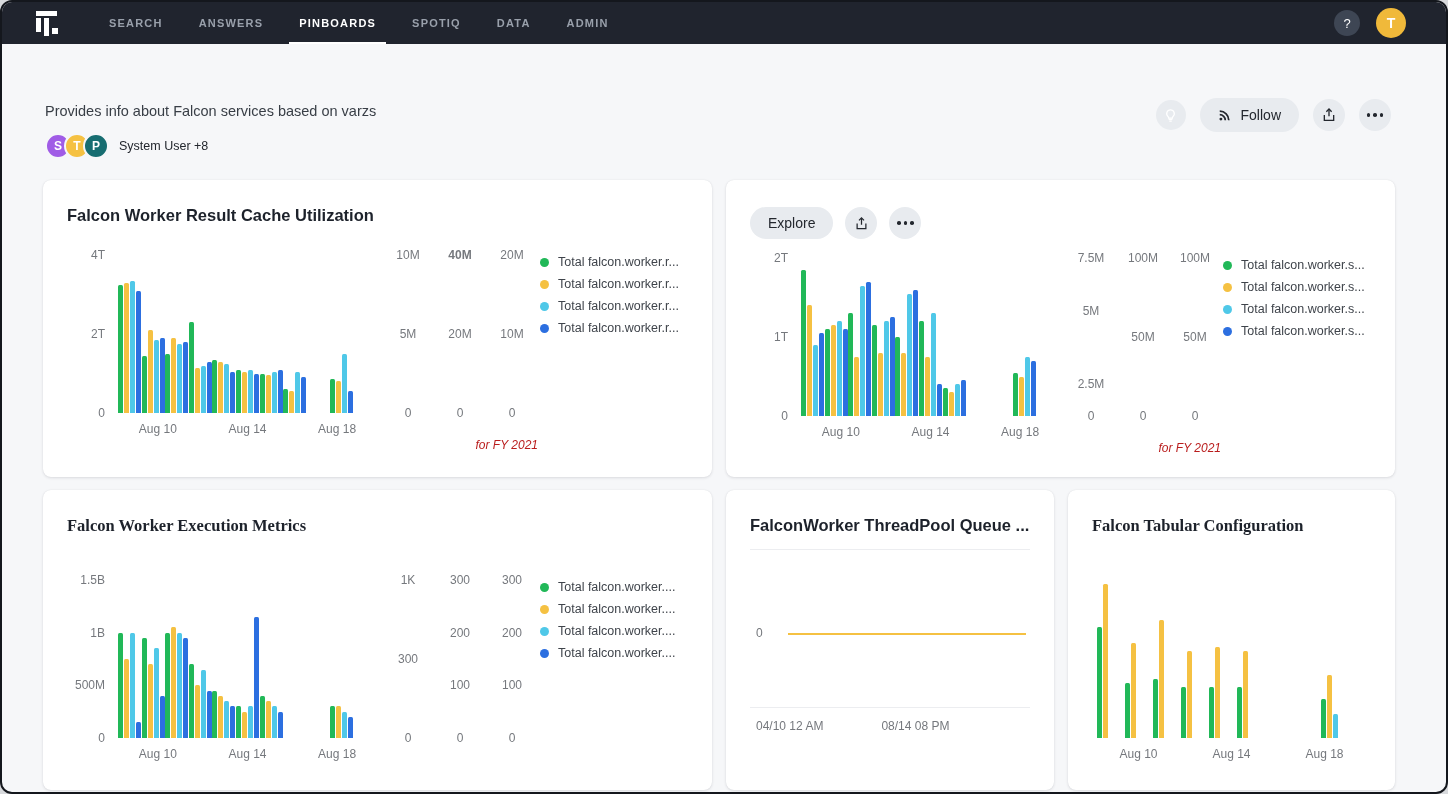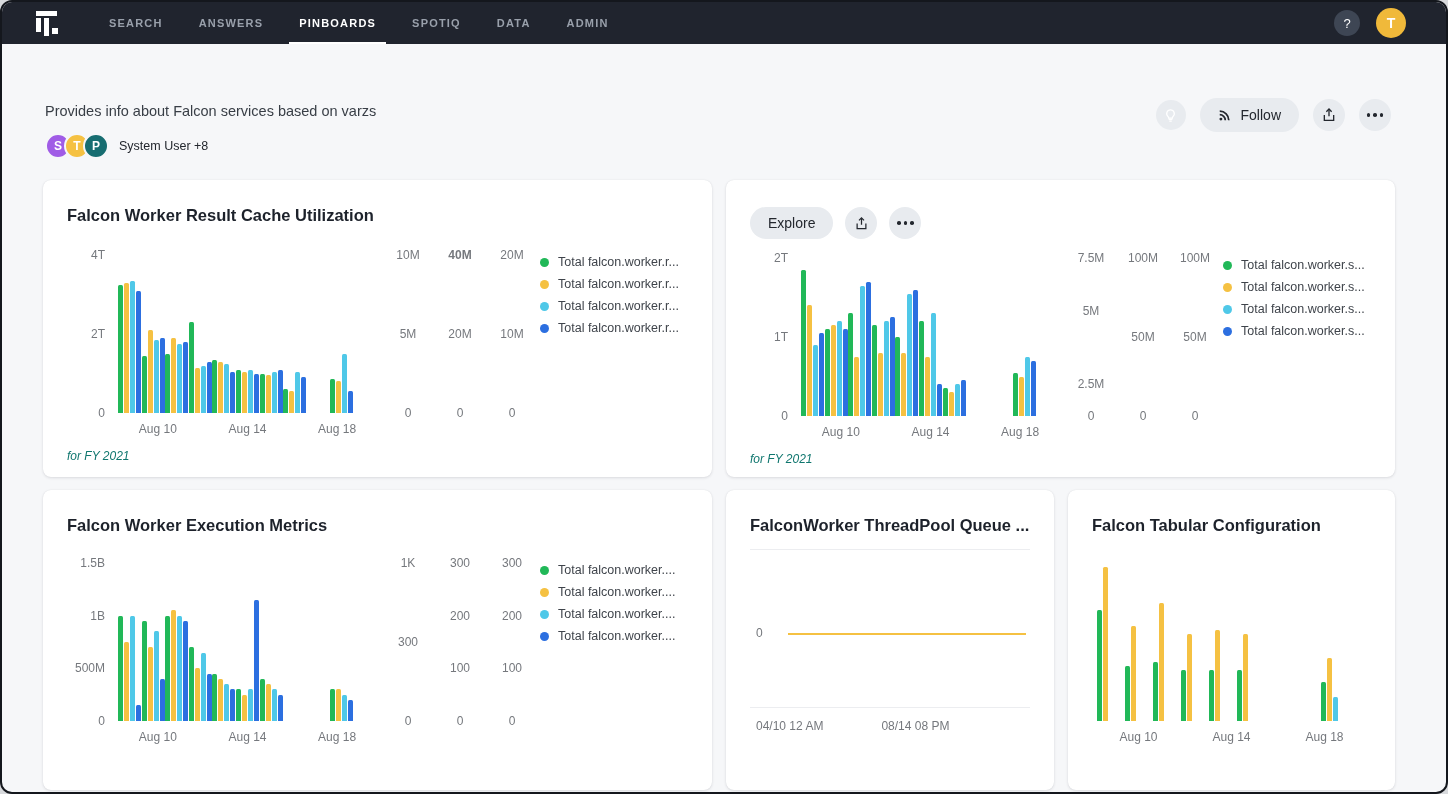--- a/index.html
+++ b/index.html
@@ -62,38 +62,38 @@
   .w-sm { width: 328px; height: 300px; }
   .w-sm2 { width: 327px; height: 300px; }
   .card-title { font-size: 16.5px; font-weight: 700; color: #1d222b; margin: 0 0 30px 0; }
   .card-head { display: flex; justify-content: space-between; align-items: center;
                height: 34px; margin-bottom: 18px; }
   .card-head .card-title { margin: 0; }
   .card-actions { display: flex; align-items: center; gap: 12px; }
   .pill { height: 32px; padding: 0 18px; border-radius: 16px; background: #e8ebef; border: none;
           font-size: 14px; color: #23272e; cursor: pointer; font-family: "Liberation Sans", sans-serif; }
   .mb14 { margin-bottom: 14px; }
-  .mb28 { margin-bottom: 28px; }
+  .mb28 { margin-bottom: 44px; font-family: Liberation Serif, serif; }
 
   
   .chart { position: relative; }
   .chart.has-legend .chart-row { margin-right: 150px; }
   .chart-row { display: flex; align-items: flex-start; }
   .axis-col { position: relative; width: 52px; height: 158px; font-size: 12px; color: #75787d; flex: none; }
   .axis-col.left { width: 46px; }
   .axis-col .tick { position: absolute; transform: translateY(-50%); white-space: nowrap; }
   .axis-col.left .tick { right: 8px; }
   .axis-col.right .tick { left: 50%; transform: translate(-50%, -50%); }
   .plot-wrap { flex: 1; display: flex; flex-direction: column; min-width: 0; }
   .plot { height: 158px; display: flex; align-items: flex-end; justify-content: space-between;
           padding: 0 5px; }
   .bar-group { display: flex; align-items: flex-end; gap: 1px; height: 100%; }
   .bar { width: 5px; border-radius: 1.5px 1.5px 0 0; }
   .x-axis { display: flex; justify-content: space-around; margin-top: 9px; font-size: 12px; color: #75787d; }
-  .caption { text-align: left; font-style: italic; color: #0f766e; font-size: 12px; margin-top: 13px; }
+  .caption { text-align: right; font-style: italic; color: #b91c1c; font-size: 12px; margin-top: 2px; }
   .caption.legend-offset { margin-right: 150px; }
   .legend { position: absolute; top: 0; right: 0; width: 148px; }
   .legend-item { display: flex; align-items: center; gap: 9px; margin-bottom: 8px; cursor: pointer; }
   .legend-dot { width: 9px; height: 9px; border-radius: 50%; flex: none; }
   .legend-label { font-size: 12.5px; color: #3f444b; white-space: nowrap; overflow: hidden; }
 
   
   .line-plot { position: relative; height: 159px; }
   .lc-grid { position: absolute; left: 0; right: 0; height: 1px; background: #ecedf0; }
   .lc-grid.top { top: 0; } .lc-grid.bottom { bottom: 0; }

